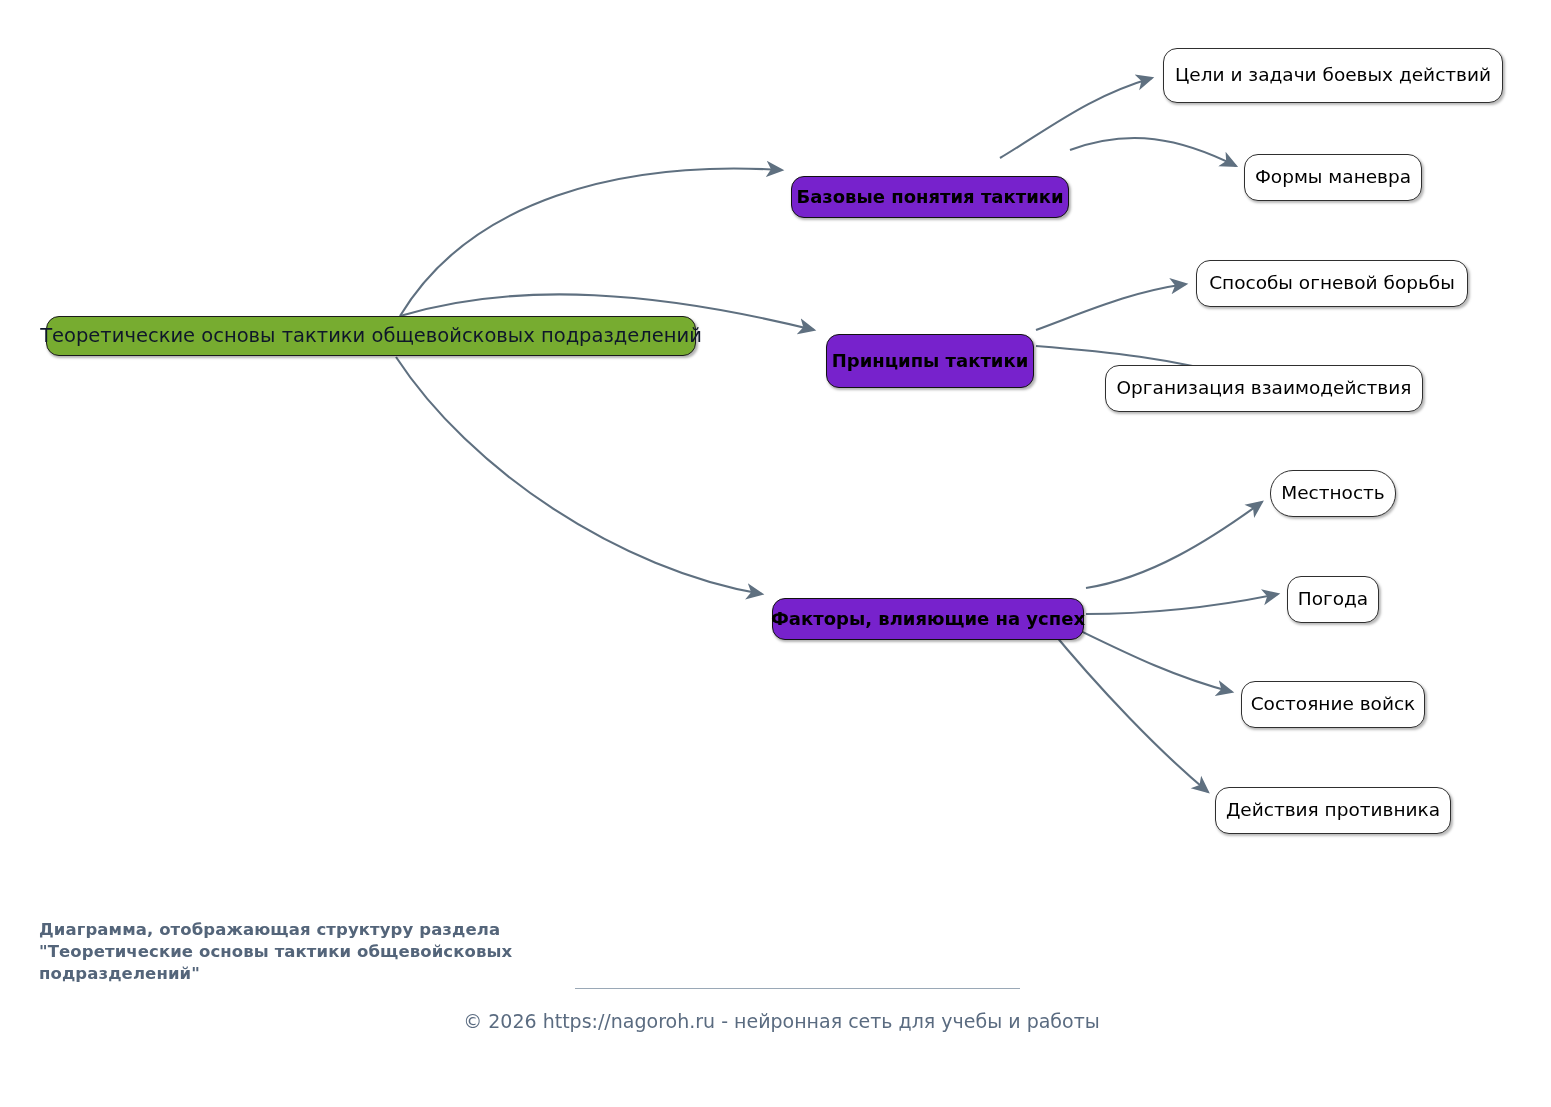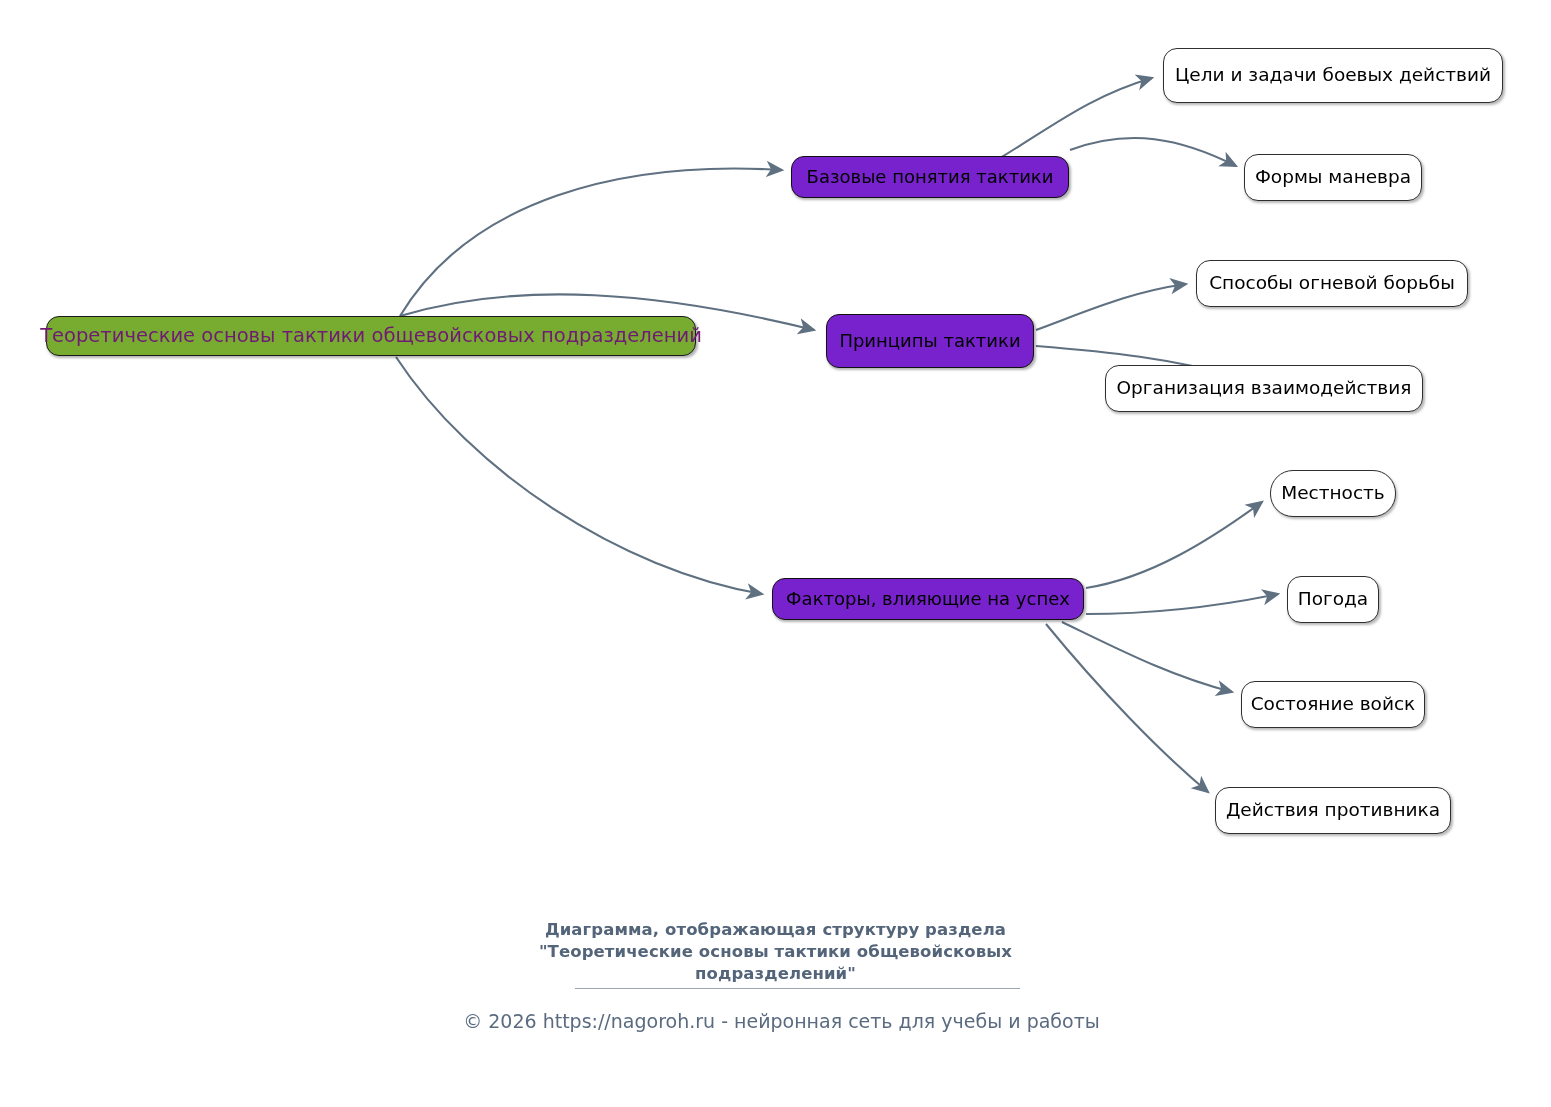--- a/index.html
+++ b/index.html
@@ -35,51 +35,53 @@
     justify-content: center;
     white-space: nowrap;
     line-height: 1;
   }
   .node-root {
     background: #77ac30;
     border: 1.6px solid #1a1a1a;
     border-radius: 13px;
     font-size: 19.5px;
     font-weight: 400;
-    color: #701a75;
+    color: #0f172a;
     box-shadow: 1.5px 2px 2.5px rgba(0,0,0,0.30);
   }
   .node-branch {
     background: #7722cc;
     border: 1.8px solid #111111;
     border-radius: 13px;
     font-size: 18px;
-    font-weight: 400;
+    font-weight: 700;
     color: #000000;
     box-shadow: 1.5px 2px 2.5px rgba(0,0,0,0.30);
+    margin-top: 20px;
   }
   .node-leaf {
     background: #ffffff;
     border: 1.8px solid #2f2f2f;
     border-radius: 14px;
     font-size: 18.5px;
     font-weight: 400;
     color: #000000;
     box-shadow: 1.5px 2px 2.5px rgba(0,0,0,0.28);
   }
   .caption {
     position: absolute;
     left: 0;
     right: 0;
-    text-align: center;
+    text-align: left;
     color: #54657a;
     font-weight: 700;
     font-size: 16.5px;
     line-height: 1.32;
     letter-spacing: 0.1px;
+    padding-left: 39px;
   }
   .caption-line {
     display: block;
   }
   .rule {
     position: absolute;
     height: 0;
     border-top: 1.4px solid #9aa8b6;
   }
   .footer {

